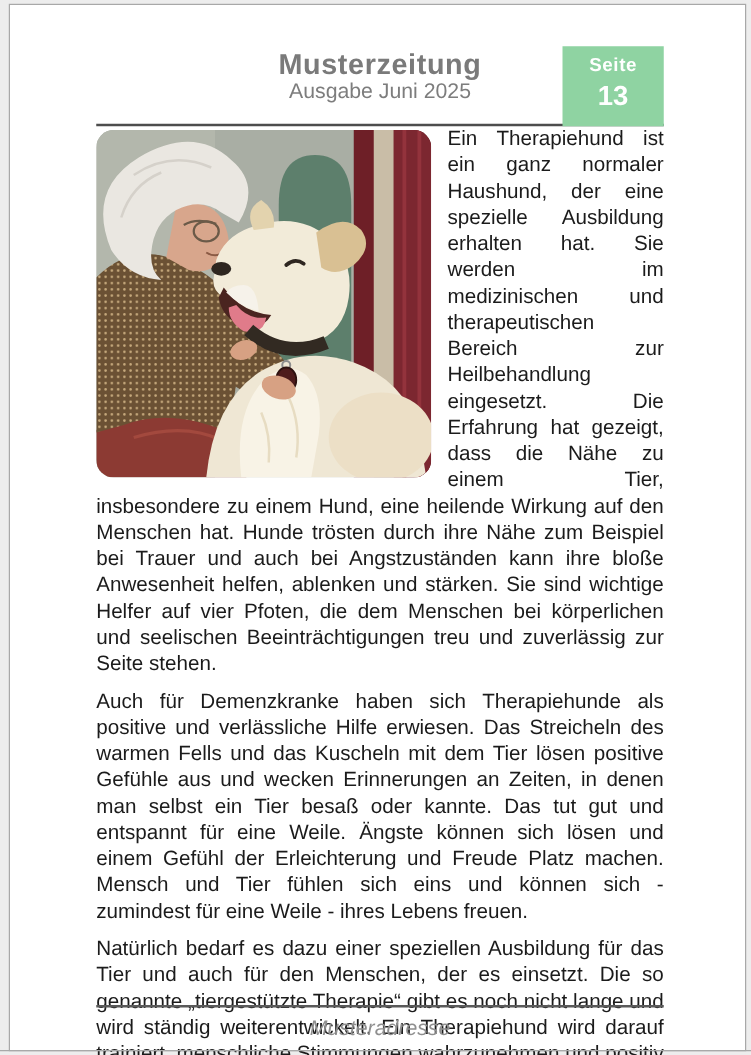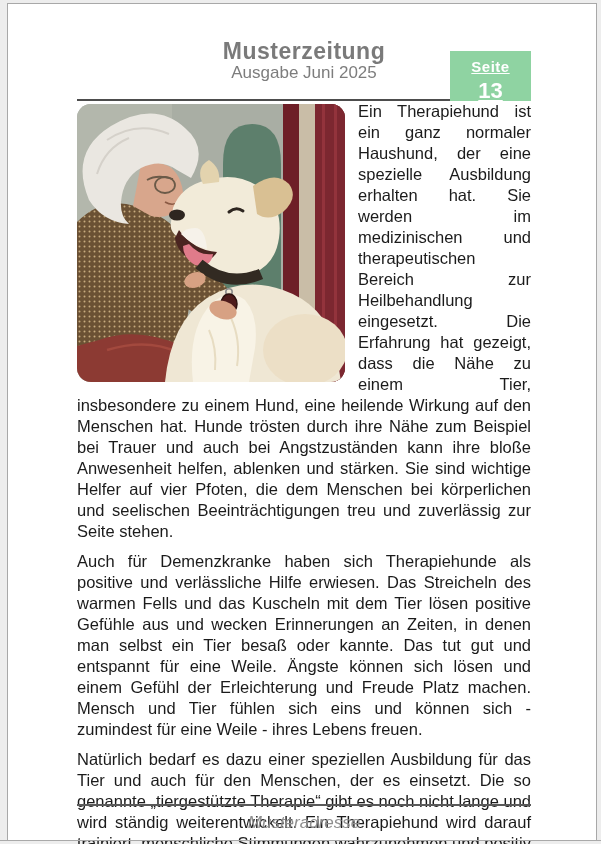--- a/index.html
+++ b/index.html
@@ -42,25 +42,24 @@
   .np-subtitle {
     text-align: center;
     font-size: 17px;
     line-height: 15px;
     color: #7d7d7d;
     margin-top: 1px;
   }
   .badge {
     position: absolute;
     right: 0; bottom: -2px;
-    width: 81px; height: 50px;
+    width: 81px; height: 64px;
     background: #8fd3a2;
     color: #ffffff;
     text-align: center;
-    text-decoration: underline;
   }
   .badge-label {
     font-size: 15px;
     font-weight: bold;
     margin-top: 7px;
     letter-spacing: 0.5px;
   }
   .badge-number {
     font-size: 22px;
     font-weight: bold;

